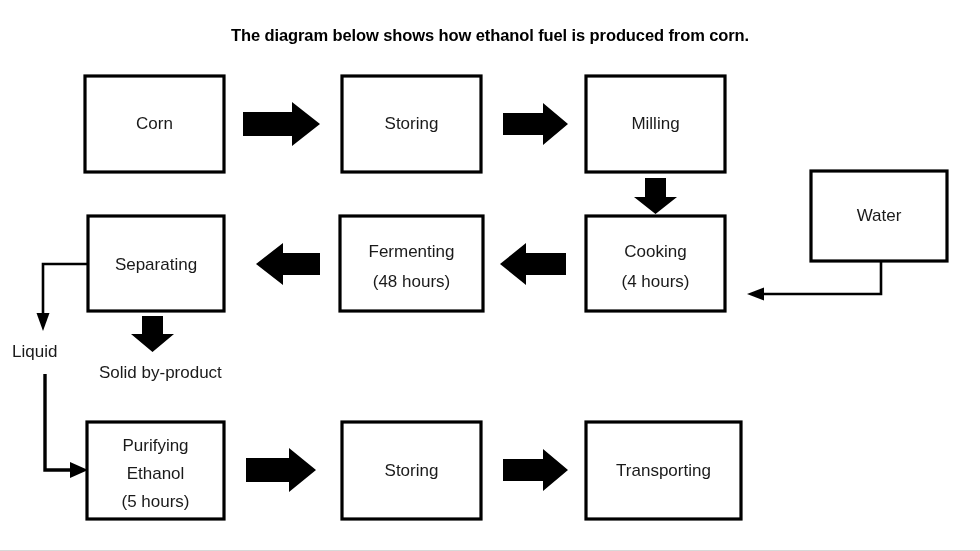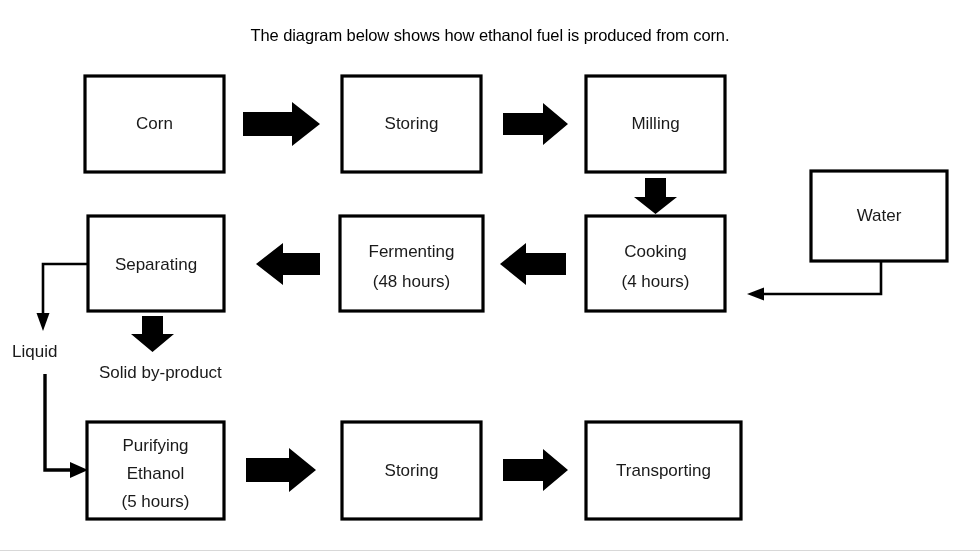--- a/index.html
+++ b/index.html
@@ -23,21 +23,21 @@
     box-sizing: border-box;
     border-bottom: 1px solid #d8d8d8;
   }
   #diagram-title {
     position: absolute;
     left: 0;
     top: 26px;
     width: 980px;
     text-align: center;
     font-size: 16.5px;
-    font-weight: normal;
+    font-weight: bold;
     letter-spacing: -0.1px;
     color: #000000;
   }
   svg#flow-canvas {
     position: absolute;
     left: 0;
     top: 0;
     width: 980px;
     height: 551px;
     display: block;

